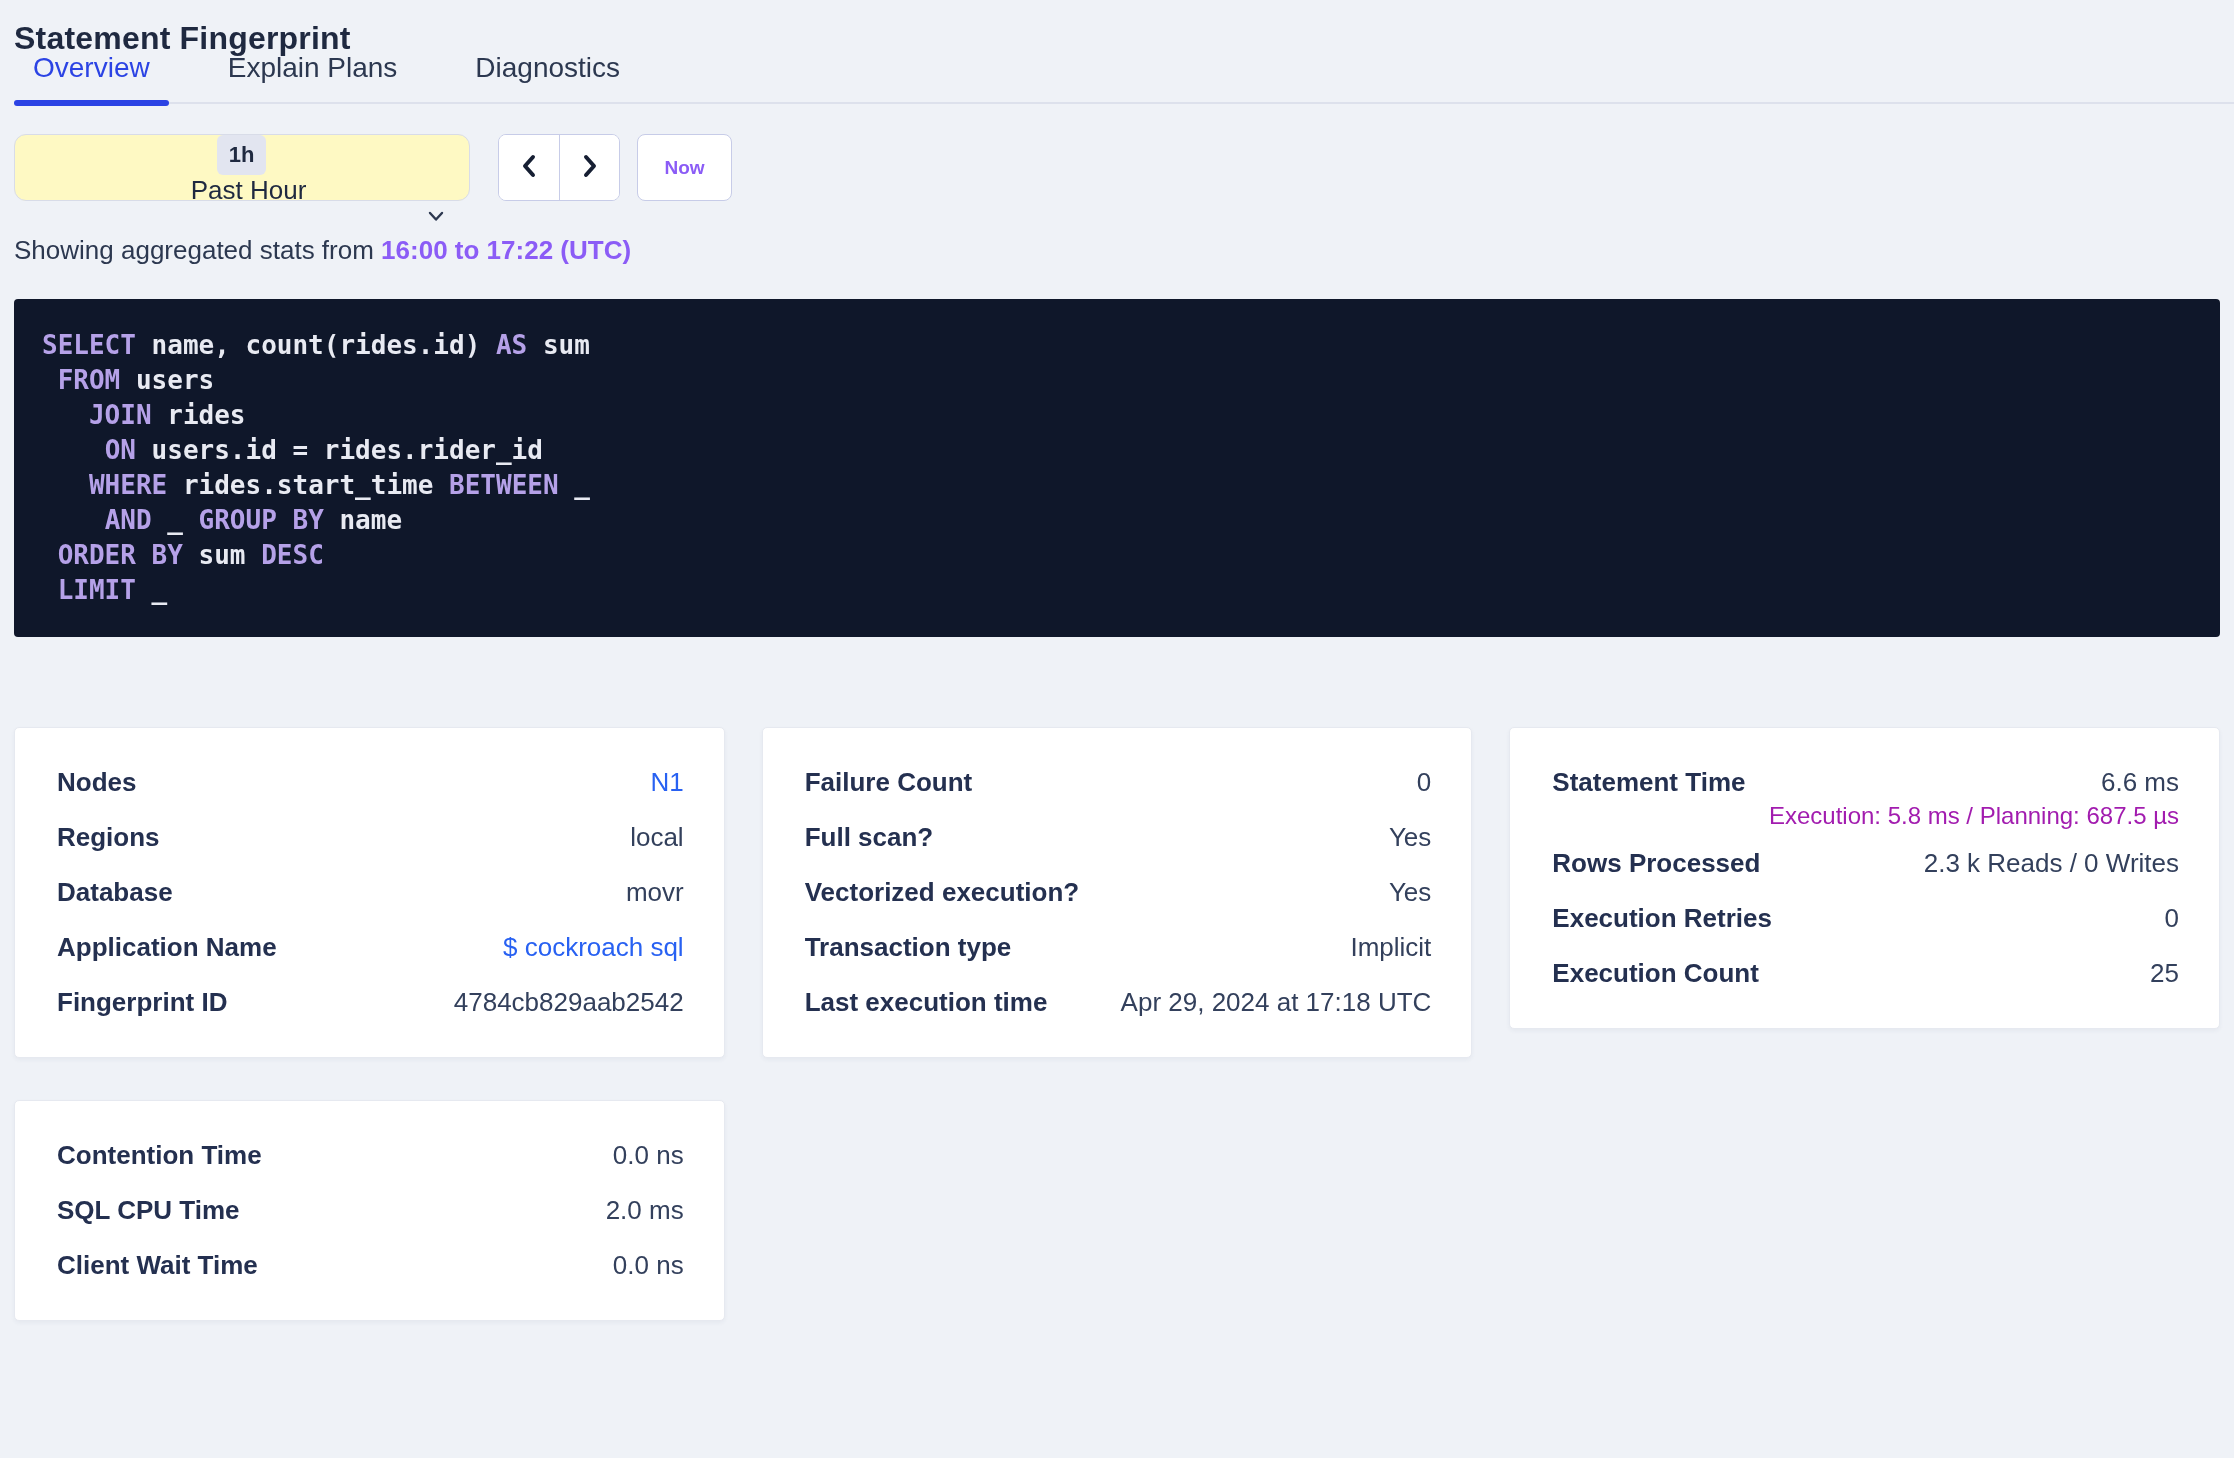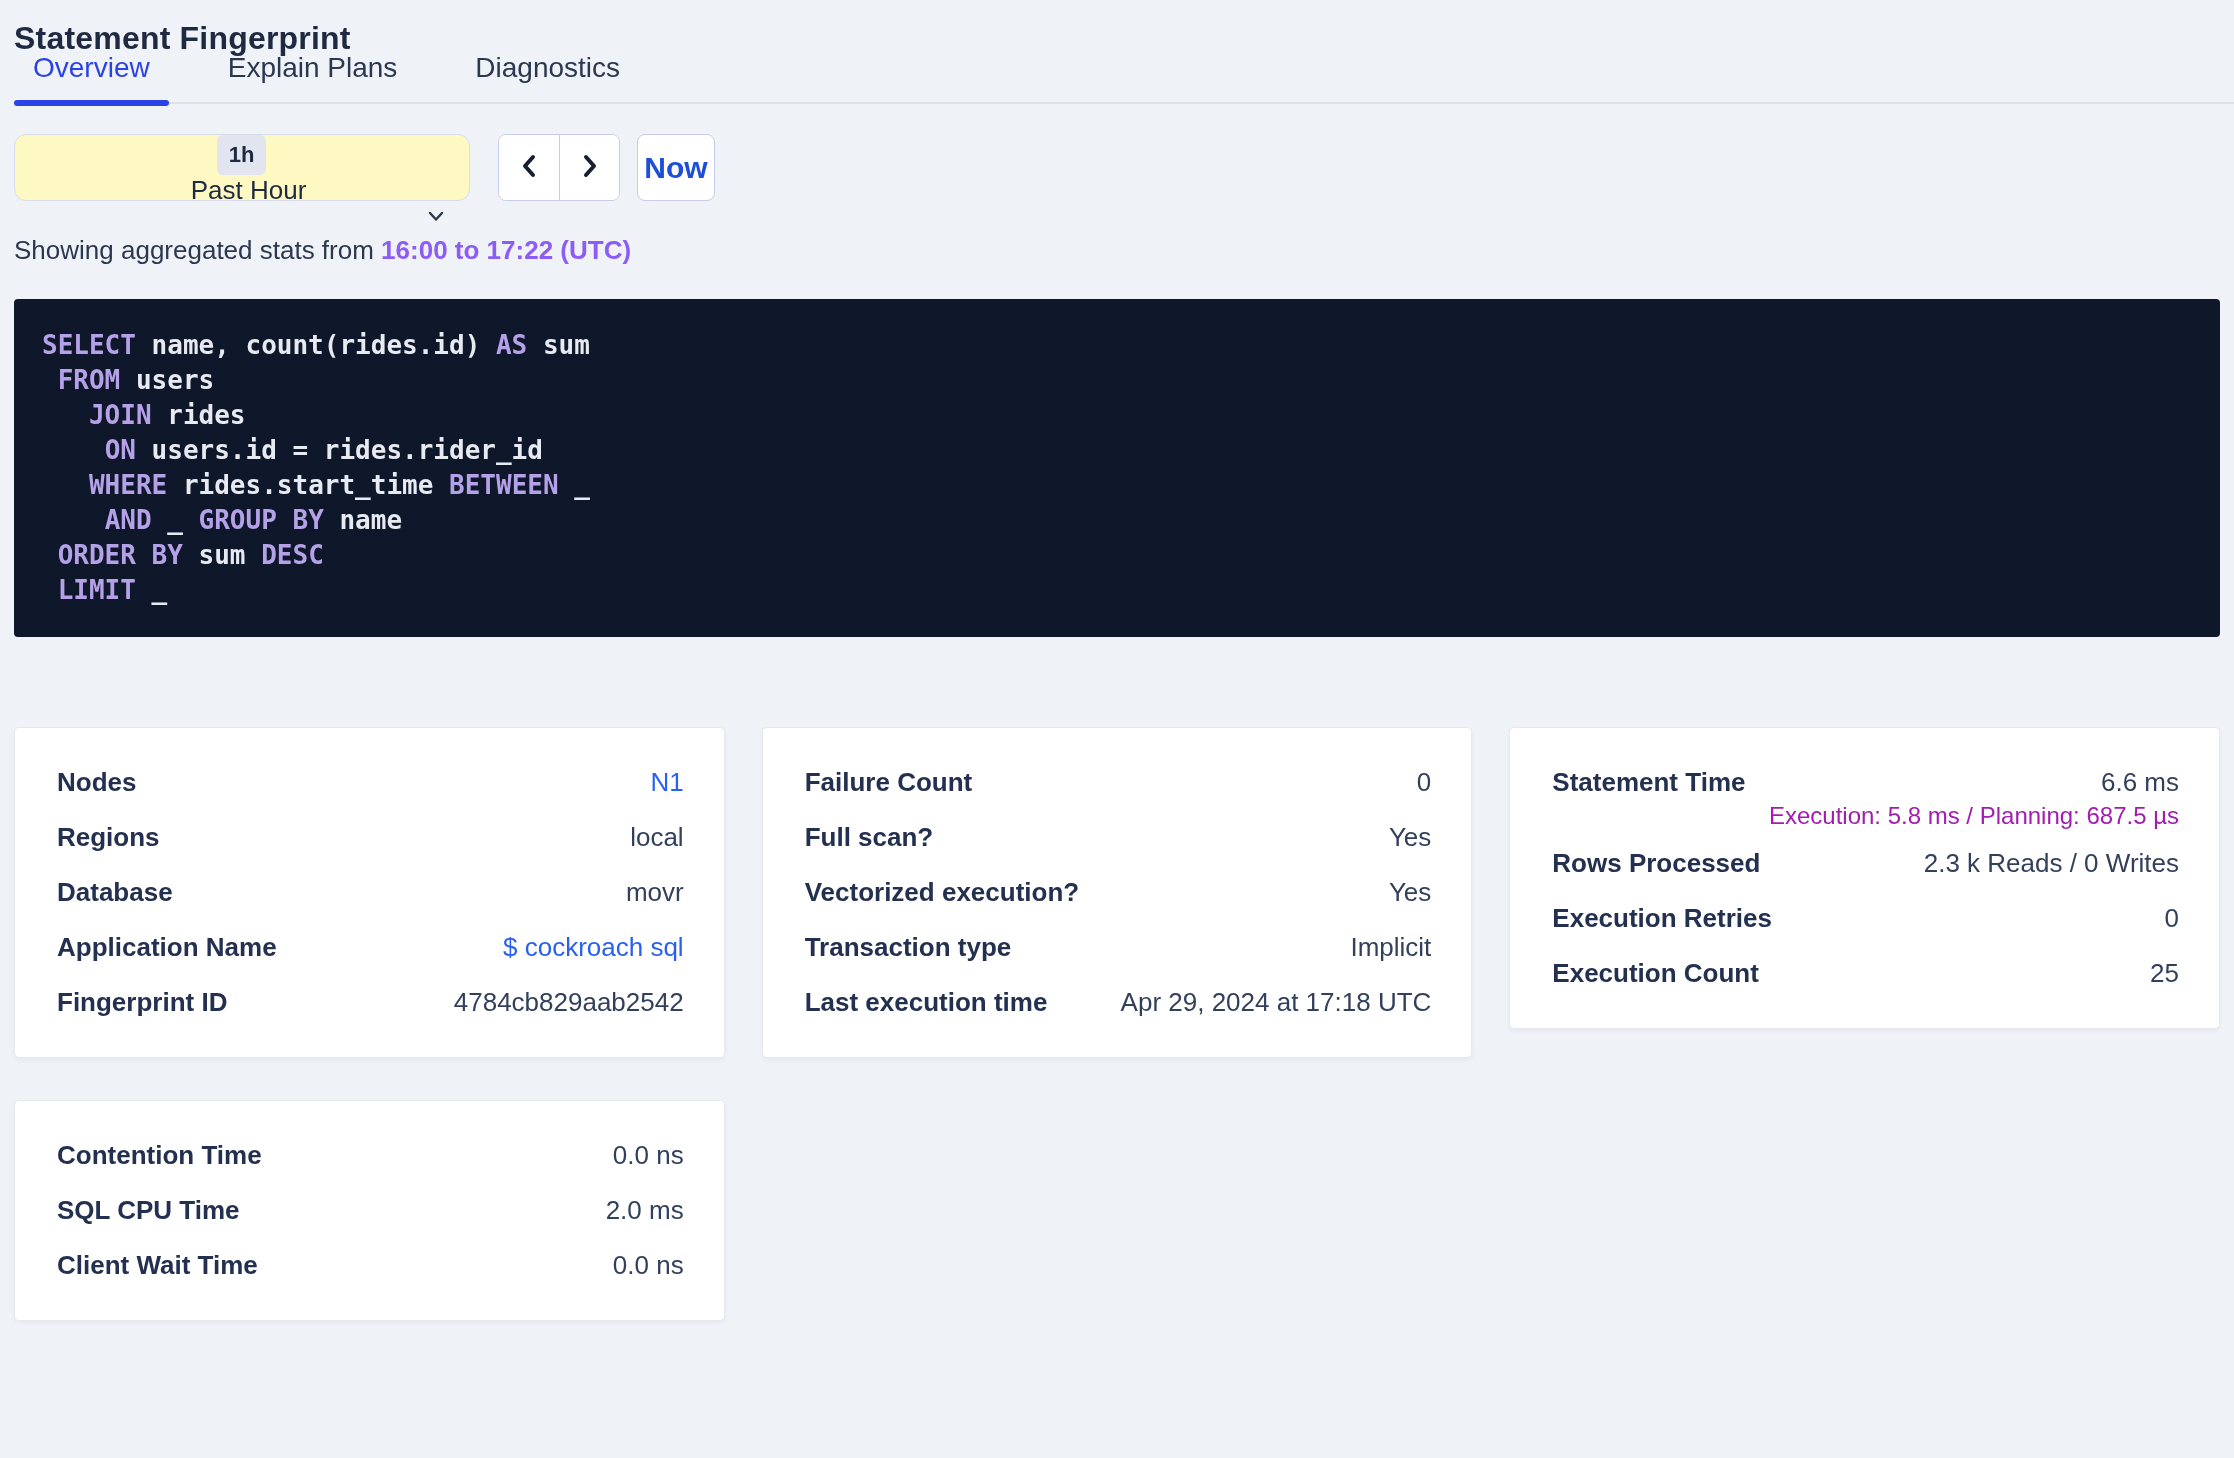--- a/index.html
+++ b/index.html
@@ -70,26 +70,26 @@
   }
   .arrow-btn {
     width: 60px; height: 100%;
     background: #fff; border: none; cursor: pointer;
     display: flex; align-items: center; justify-content: center;
   }
   .arrow-btn + .arrow-btn { border-left: 1px solid #c7cce8; }
 
   .now-btn {
     margin-left: 17px;
-    width: 78px; height: 67px;
+    width: 95px; height: 67px;
     background: #fff;
     border: 1px solid #c7cce8;
     border-radius: 8px;
     font-family: "Liberation Sans", sans-serif;
-    font-size: 30px; font-weight: 700; color: #1d4ed8;
+    font-size: 19px; font-weight: 700; color: #8b5cf6;
     cursor: pointer;
   }
 
   
   .statsline { margin-top: 34px; font-size: 26px; line-height: 30px; color: #2c3850; }
   .statsline strong { color: #8b5cf6; }
 
   
   .sqlbox {
     margin-top: 34px;

